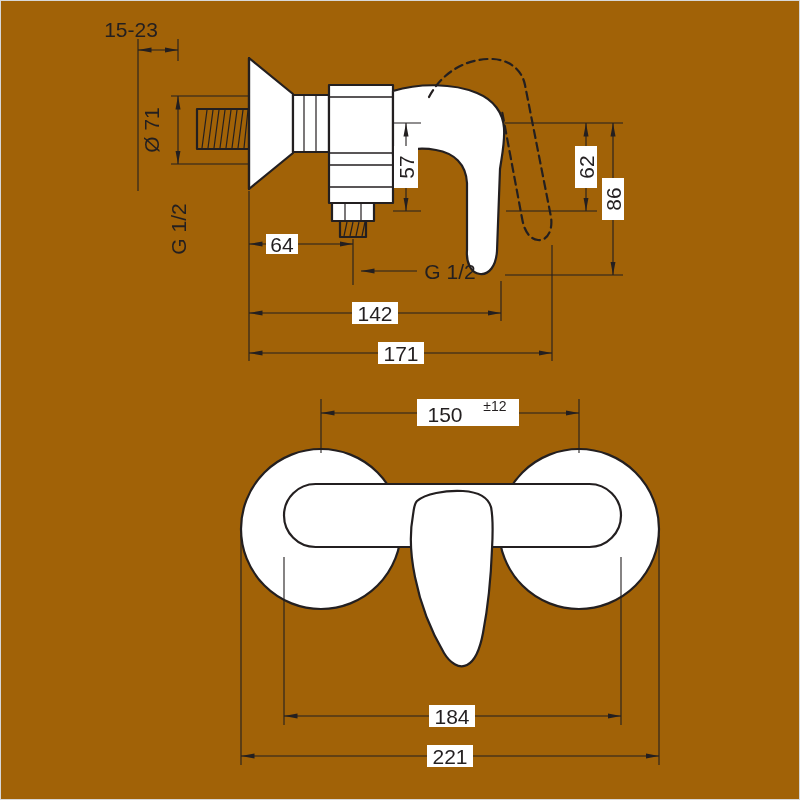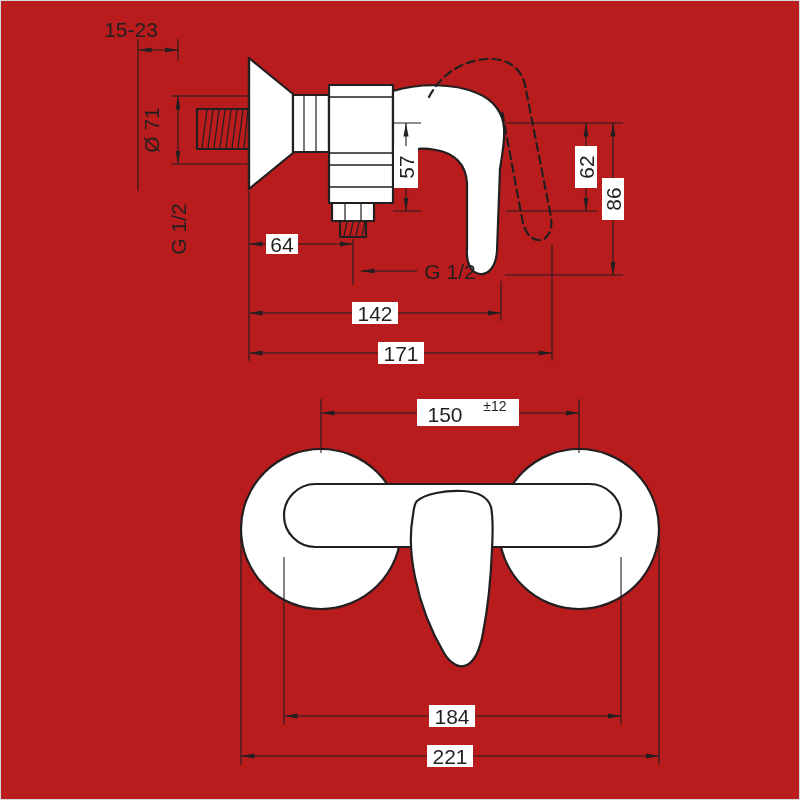--- a/index.html
+++ b/index.html
@@ -1,20 +1,20 @@
 <!DOCTYPE html>
 <html><head>
 <meta charset="utf-8">
 <style>
   html, body { margin: 0; padding: 0; background: #ffffff; }
   .page {
     width: 800px; height: 800px;
     box-sizing: border-box;
     border: 1px solid #d8d8d8;
-    background: #b91c1c;
+    background: #a16207;
     position: relative;
     font-family: "Liberation Sans", sans-serif;
   }
   svg { position: absolute; left: 0; top: 0; }
   .obj    { stroke: #231f20; stroke-width: 2.2; fill: none; stroke-linejoin: round; stroke-linecap: round; }
   .objf   { stroke: #231f20; stroke-width: 2.2; fill: #ffffff; stroke-linejoin: round; }
   .inner  { stroke: #231f20; stroke-width: 1.6; fill: none; }
   .hatch  { stroke: #231f20; stroke-width: 1.2; fill: none; }
   .dashed { stroke: #231f20; stroke-width: 2.2; fill: none; stroke-dasharray: 8 5; stroke-linejoin: round; stroke-linecap: round; }
   .ext    { stroke: #231f20; stroke-width: 1.1; fill: none; }

